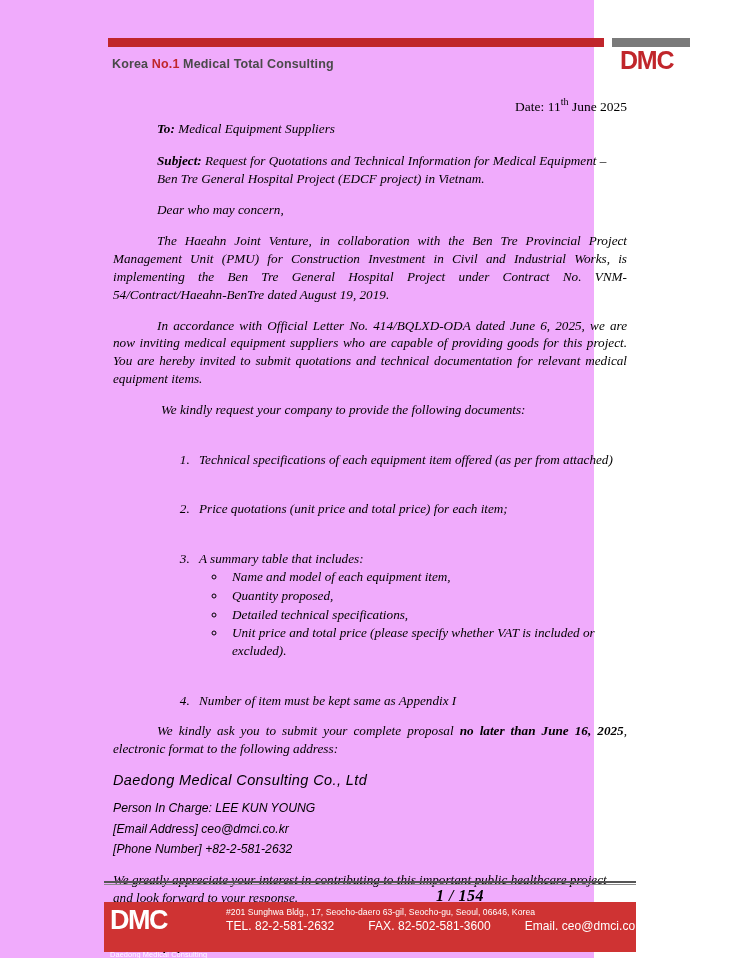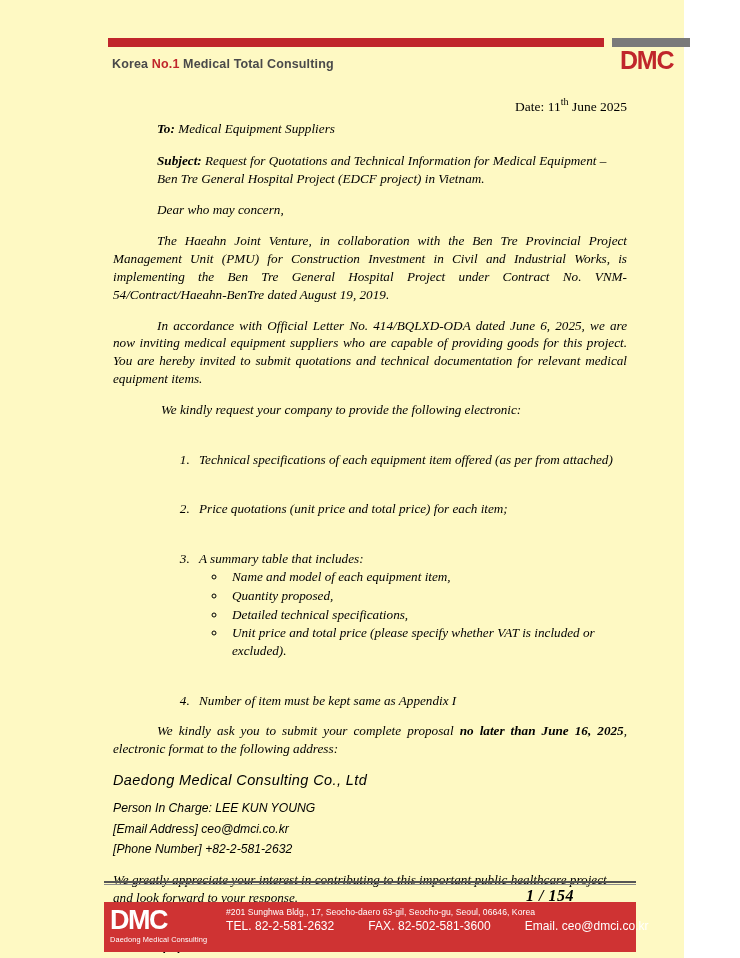--- a/index.html
+++ b/index.html
@@ -12,23 +12,23 @@
     width: 740px;
     height: 958px;
     position: relative;
     font-family: "Liberation Serif", "DejaVu Serif", serif;
     color: #000000;
     overflow: hidden;
   }
 
   .page {
     position: relative;
-    width: 684px;
+    width: 594px;
     height: 958px;
-    background: #fef9c3;
+    background: #f0abfc;
   }
 
   
   .header {
     position: absolute;
     left: 0;
     top: 0;
     width: 740px;
     height: 88px;
   }
@@ -228,21 +228,21 @@
     letter-spacing: -1.5px;
     color: #ffffff;
     line-height: 1.05;
   }
   .footer-logo .fl-sub {
     font-family: "Liberation Sans", "DejaVu Sans", sans-serif;
     font-size: 7.4px;
     letter-spacing: 0.1px;
     color: #ffffff;
     line-height: 1;
-    margin-top: 2px;
+    margin-top: 17px;
   }
   .footer-info {
     position: absolute;
     left: 122px;
     top: 5px;
     font-family: "Liberation Sans", "DejaVu Sans", sans-serif;
     color: #ffffff;
   }
   .footer-info .fi-title {
     font-size: 9.6px;
@@ -286,21 +286,21 @@
       <div class="to-line"><b>To:</b><span> Medical Equipment Suppliers</span></div>
 
       <div class="subject-block"><b>Subject:</b><span> Request for Quotations and Technical Information for Medical Equipment – Ben Tre General Hospital Project (EDCF project) in Vietnam.</span></div>
 
       <div class="salutation">Dear who may concern,</div>
 
       <p class="para">The Haeahn Joint Venture, in collaboration with the Ben Tre Provincial Project Management Unit (PMU) for Construction Investment in Civil and Industrial Works, is implementing the Ben Tre General Hospital Project under Contract No. VNM-54/Contract/Haeahn-BenTre dated August 19, 2019.</p>
 
       <p class="para">In accordance with Official Letter No. 414/BQLXD-ODA dated June 6, 2025, we are now inviting medical equipment suppliers who are capable of providing goods for this project. You are hereby invited to submit quotations and technical documentation for relevant medical equipment items.</p>
 
-      <div class="request-line">We kindly request your company to provide the following electronic:</div>
+      <div class="request-line">We kindly request your company to provide the following documents:</div>
 
       <ol class="num-list">
         <li>Technical specifications of each equipment item offered (as per from attached)</li>
         <li>Price quotations (unit price and total price) for each item;</li>
         <li>
           <span>A summary table that includes:</span>
           <ul class="circ-list">
             <li>Name and model of each equipment item,</li>
             <li>Quantity proposed,</li>
             <li>Detailed technical specifications,</li>

